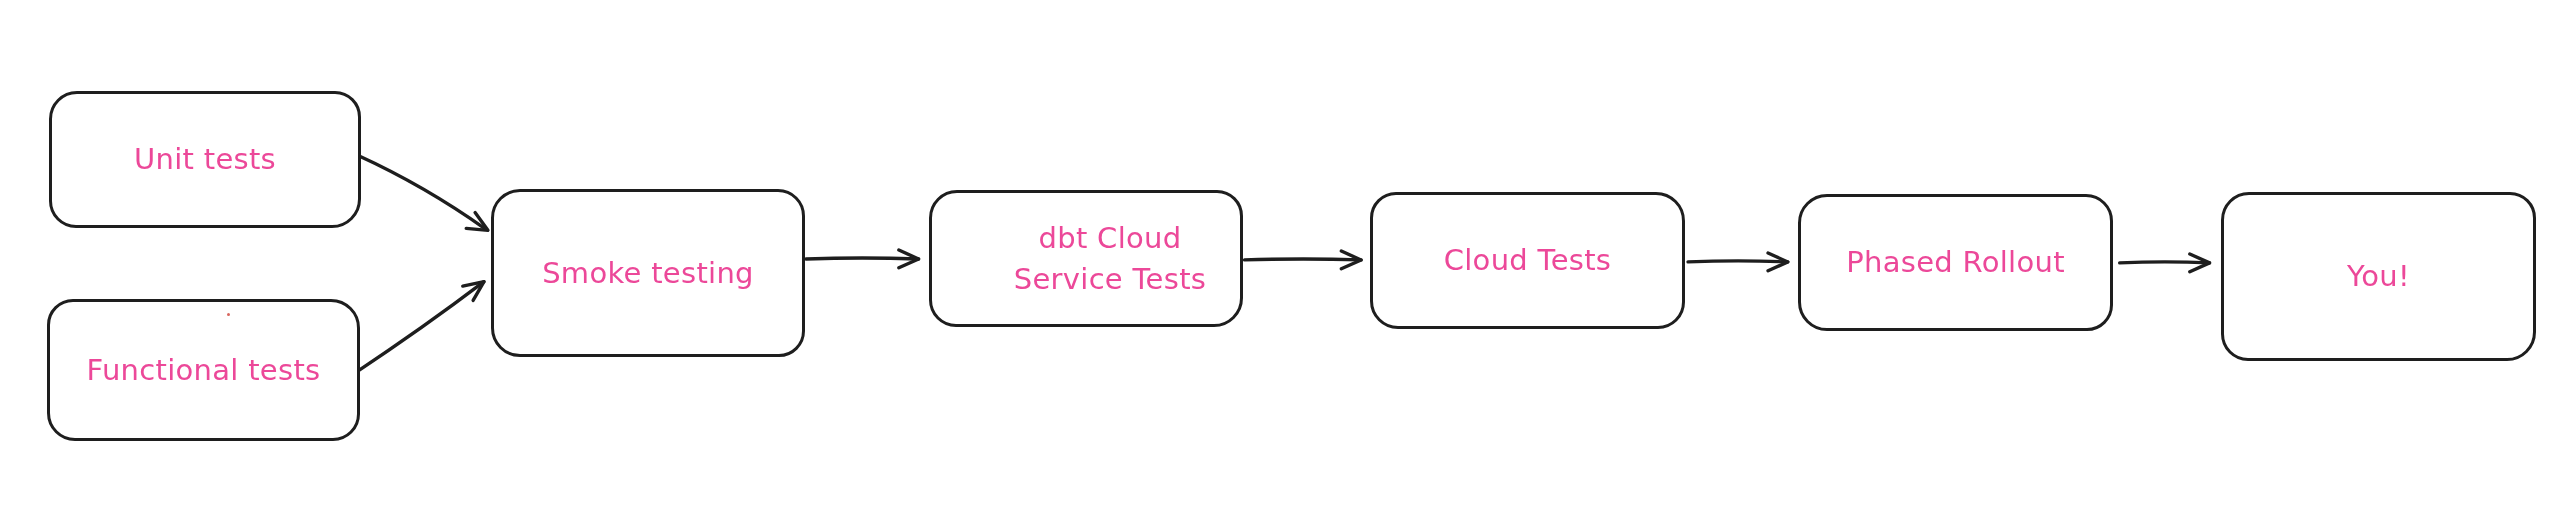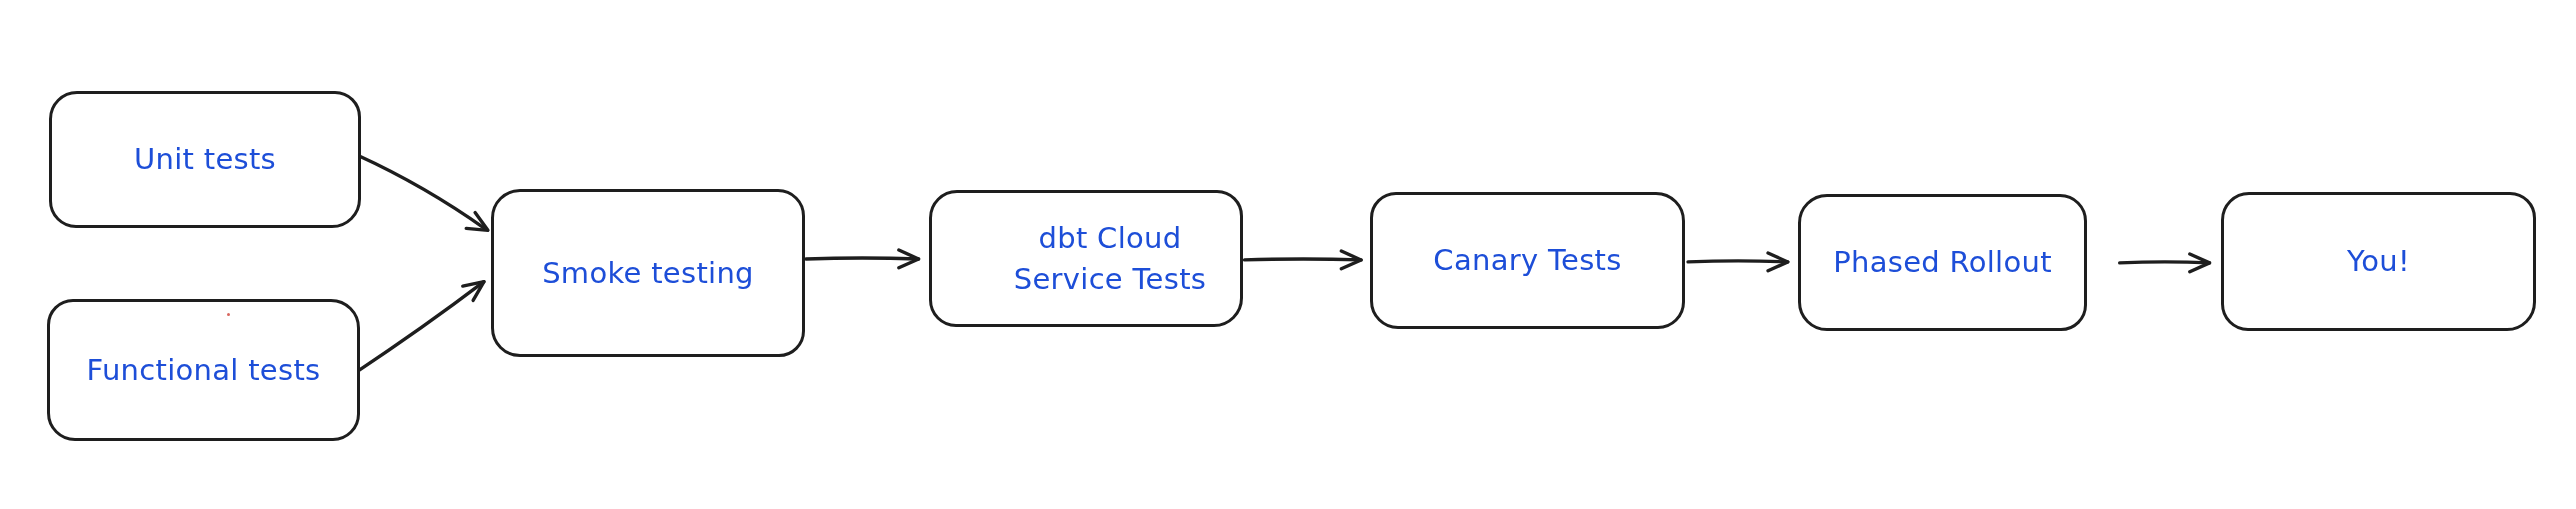--- a/index.html
+++ b/index.html
@@ -31,21 +31,21 @@
   }
   .node {
     position: absolute;
     box-sizing: border-box;
     background: #ffffff;
     border: 3px solid #1e1e1e;
     display: flex;
     align-items: center;
     justify-content: center;
     text-align: center;
-    color: #1d4ed8;
+    color: #ec4899;
     font-size: 29px;
     line-height: 1.4;
     white-space: pre-line;
     letter-spacing: 0.3px;
   }
   
   .r-a { border-radius: 28px 26px 29px 27px; }
   .r-b { border-radius: 26px 29px 27px 28px; }
   .r-c { border-radius: 29px 27px 26px 29px; }
   .speck {
@@ -106,27 +106,27 @@
   <div class="node r-c" style="left:491px; top:189px; width:314px; height:168px;">
     <span>Smoke testing</span>
   </div>
 
   <div class="node r-a" style="left:929px; top:190px; width:314px; height:137px;padding-left:48px;">
     <span>dbt Cloud
 Service Tests</span>
   </div>
 
   <div class="node r-b" style="left:1370px; top:192px; width:315px; height:137px;">
-    <span>Canary Tests</span>
+    <span>Cloud Tests</span>
   </div>
 
-  <div class="node r-c" style="left:1798px; top:194px; width:289px; height:137px;">
+  <div class="node r-c" style="left:1798px; top:194px; width:315px; height:137px;">
     <span>Phased Rollout</span>
   </div>
 
-  <div class="node r-a" style="left:2221px; top:192px; width:315px; height:139px;">
+  <div class="node r-a" style="left:2221px; top:192px; width:315px; height:169px;">
     <span>You!</span>
   </div>
 
   <div class="speck" style="left:227px; top:313px;"></div>
 
 </div>
 
 
 </body></html>

